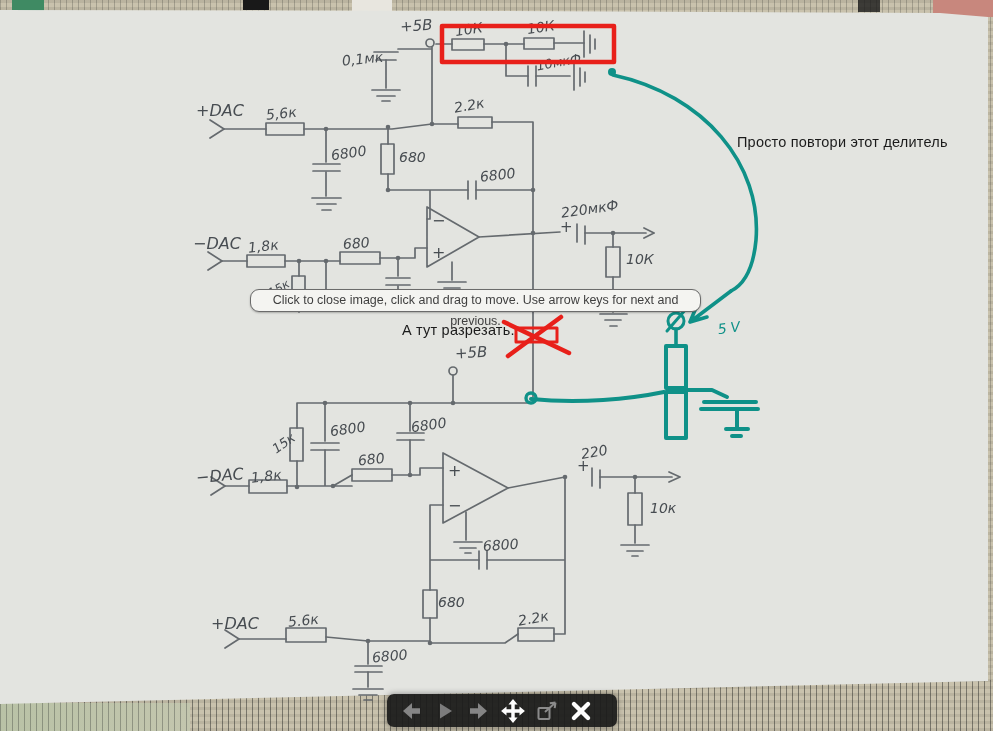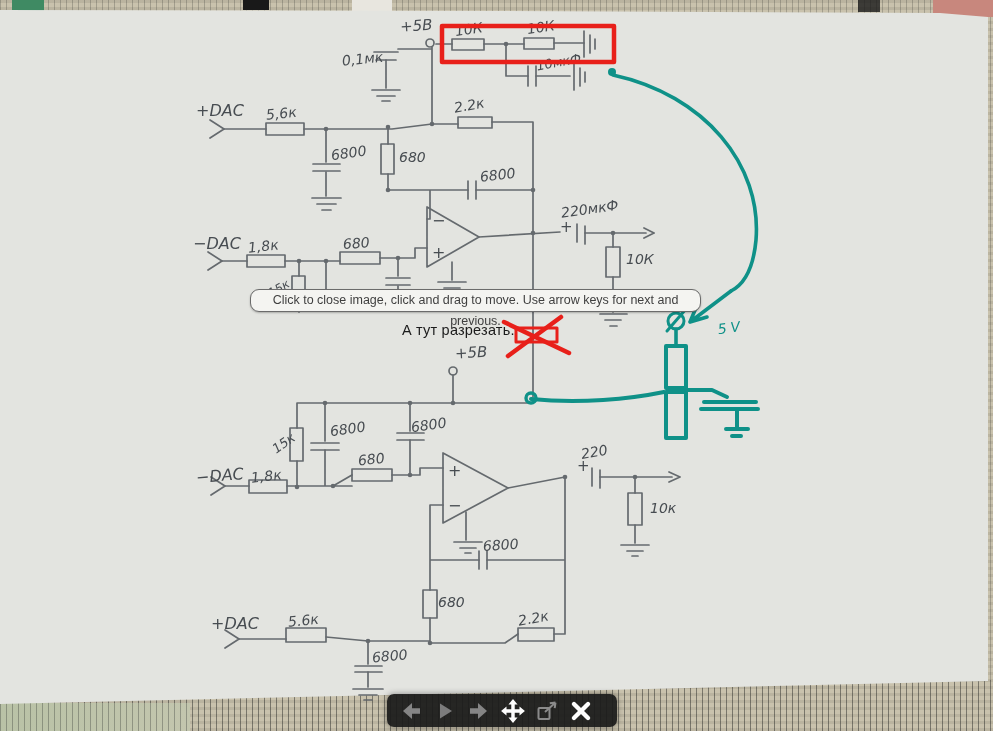--- a/index.html
+++ b/index.html
@@ -177,20 +177,21 @@
   </g>
 
   <g fill="none" stroke-linecap="round" stroke-linejoin="round" stroke="#e8201a">
     <rect x="442" y="26" width="172" height="36" stroke-width="4.5"></rect>
     <path d="M516,328 h41 v14 h-41 z" stroke-width="3"></path>
     <path d="M504,322 L569,353 M561,317 L508,356" stroke-width="4.5"></path>
   </g>
 </svg>
 
 <div class="note" style="left:737px;top:132px;">
+  <div>Просто повтори этот делитель</div>
 </div>
 <div class="note" style="left:402px;top:320px;">А тут разрезать.</div>
 
 <div id="tooltip">Click to close image, click and drag to move. Use arrow keys for next and previous.</div>
 
 <div id="navbar">
   <button title="">
     <svg width="24" height="24" viewBox="0 0 24 24">
         <path d="M13 4 L4 12 L13 20 L13 14.8 L21 14.8 L21 9.2 L13 9.2 Z" fill="#858585"></path>
       </svg>

